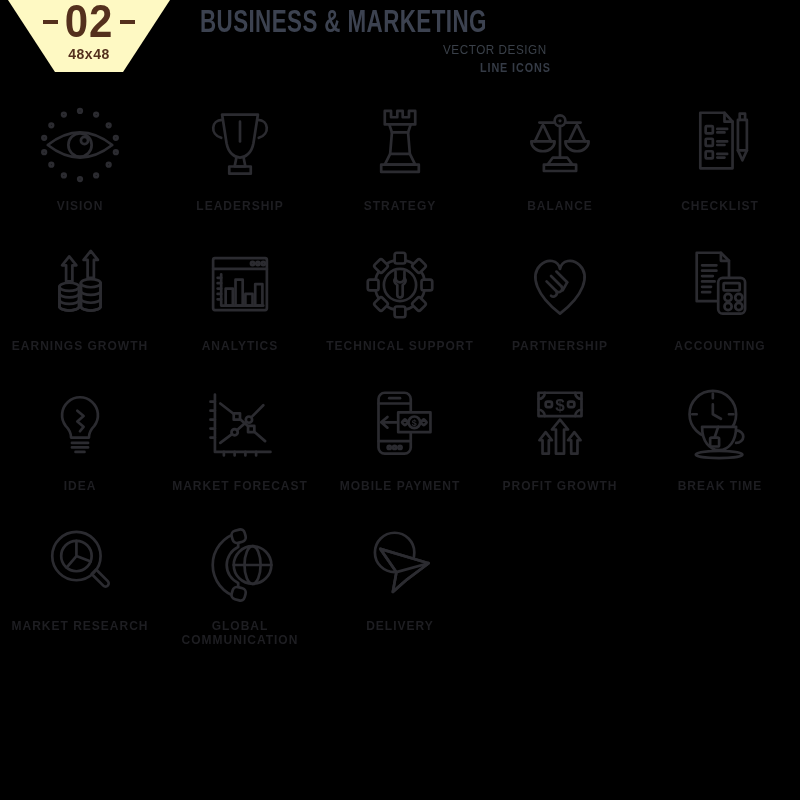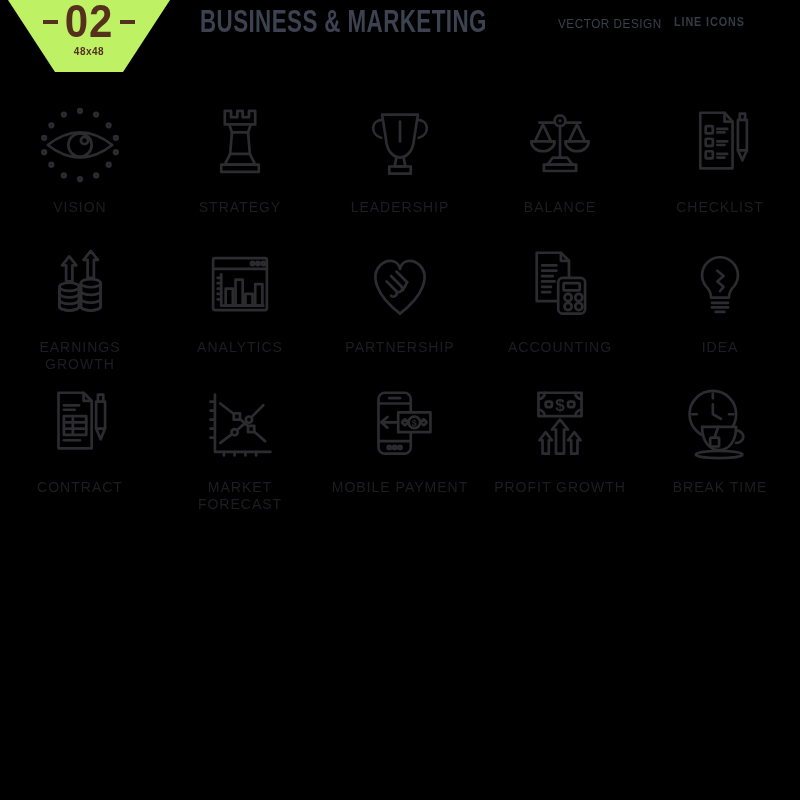--- a/index.html
+++ b/index.html
@@ -5,60 +5,60 @@
   html,body{margin:0;padding:0;}
   body{
     width:800px;height:800px;background:#000;overflow:hidden;
     font-family:"Liberation Sans", sans-serif;
     position:relative;
   }
   
   .header{position:absolute;left:0;top:0;width:800px;height:100px;}
   .badge{
     position:absolute;left:8px;top:0;width:162px;height:72px;
-    background:#bef264;
+    background:#fef9c3;
     clip-path:polygon(0 0,100% 0,71% 100%,29% 100%);
     display:flex;flex-direction:column;align-items:center;justify-content:flex-start;
   }
   .badge-number-row{display:flex;align-items:center;gap:7px;margin-top:-2px;}
   .badge-dash{width:15px;height:4px;background:#54301D;}
   .badge-number{
     font-size:42px;font-weight:900;color:#54301D;letter-spacing:1px;
     line-height:48px;transform:scaleY(1.08);
   }
-  .badge-size{font-size:10px;font-weight:700;color:#54301D;margin-top:0px;letter-spacing:.5px;}
+  .badge-size{font-size:14px;font-weight:700;color:#54301D;margin-top:0px;letter-spacing:.5px;}
   .title-block{position:absolute;left:200px;top:4px;}
   .page-title{
     display:inline-block;font-size:28px;font-weight:700;color:#3C4250;
     letter-spacing:.5px;transform:scaleX(.8) scaleY(1.1);transform-origin:left top;
     white-space:nowrap;
   }
   .subtitle{
     display:inline-block;font-size:13px;color:#3A4049;letter-spacing:.6px;
     transform:scaleX(.9);transform-origin:left top;margin-top:6px;
   }
   .subtitle2{
     display:inline-block;font-size:12px;font-weight:700;color:#353B46;
     letter-spacing:1px;transform:scaleX(.9);transform-origin:left top;margin-top:4px;
   }
-  .tcol{display:flex;flex-direction:row;align-items:center;}
+  .tcol{display:flex;flex-direction:column;align-items:flex-end;}
   
   .grid{
     position:absolute;left:0;top:100px;width:800px;
     display:grid;grid-template-columns:repeat(5,160px);grid-auto-rows:140px;
   }
   .cell{display:flex;flex-direction:column;align-items:center;padding-top:2px;}
   .icon{width:86px;height:86px;color:#2B2B30;}
   .icon svg{width:100%;height:100%;display:block;}
   .icon svg *{stroke:#2B2B30;fill:none;stroke-width:3;stroke-linecap:round;stroke-linejoin:round;}
   .icon svg .f{fill:#2B2B30;stroke:none;}
   .icon svg .m{fill:#000000;}
   .icon svg .tf{fill:#2B2B30;stroke:none;font-family:"Liberation Sans",sans-serif;font-weight:700;}
   .label{
-    margin-top:11px;font-size:14px;font-weight:400;letter-spacing:1px;color:#1E1E22;
+    margin-top:11px;font-size:12px;font-weight:700;letter-spacing:1px;color:#1E1E22;
     text-align:center;max-width:152px;line-height:1.2;text-transform:uppercase;
   }
 </style>
 </head>
 <body>
 
 <div class="header">
   <div class="badge">
     <div class="badge-number-row">
       <span class="badge-dash"></span>
@@ -99,42 +99,42 @@
             <circle cx="30" cy="14" r="2"></circle>
           </g>
       </svg>
     </span>
     <span class="label">VISION</span>
   </div>
 
   <div class="cell">
     <span class="icon">
       <svg viewBox="0 0 96 96">
-        <path d="M31 10 h7 v7 h7 v-7 h6 v7 h7 v-7 h7 v15 h-34 z"></path>
-        <path d="M36 25 l3 9 M60 25 l-3 9 M39 34 h18"></path>
-        <path d="M39 34 l-2 24 M57 34 l2 24"></path>
-        <path d="M37 58 L31 70 H65 L59 58 Z"></path>
-        <rect x="27" y="70" width="42" height="8"></rect>
-      </svg>
-    </span>
-    <span class="label">STRATEGY</span>
-  </div>
-
-  <div class="cell">
-    <span class="icon">
-      <svg viewBox="0 0 96 96">
         <path d="M28 14 H68 L63 46 C61 57 54 62 48 62 C42 62 35 57 33 46 Z"></path>
         <path d="M48 22 L48 44"></path>
         <path d="M28 20 C16 20 14 36 27 40"></path>
           <path d="M68 20 C80 20 82 36 69 40"></path>
         <path d="M44 62 L42 72 H54 L52 62"></path>
         <rect x="36" y="72" width="24" height="8"></rect>
       </svg>
     </span>
     <span class="label">LEADERSHIP</span>
+  </div>
+
+  <div class="cell">
+    <span class="icon">
+      <svg viewBox="0 0 96 96">
+        <path d="M31 10 h7 v7 h7 v-7 h6 v7 h7 v-7 h7 v15 h-34 z"></path>
+        <path d="M36 25 l3 9 M60 25 l-3 9 M39 34 h18"></path>
+        <path d="M39 34 l-2 24 M57 34 l2 24"></path>
+        <path d="M37 58 L31 70 H65 L59 58 Z"></path>
+        <rect x="27" y="70" width="42" height="8"></rect>
+      </svg>
+    </span>
+    <span class="label">STRATEGY</span>
   </div>
 
 
 
   <div class="cell">
     <span class="icon">
       <svg viewBox="0 0 96 96">
         <path d="M25 23 H71"></path>
         <circle class="m" cx="48" cy="21" r="6"></circle>
           <circle class="f" cx="48" cy="21" r="1.8"></circle>
@@ -199,20 +199,41 @@
         <path d="M23 40 h4 M23 46 h4 M23 52 h4 M23 58 h4 M23 64 h4"></path>
         <rect x="32" y="52" width="8" height="19"></rect>
           <rect x="43" y="42" width="8" height="29"></rect>
           <rect x="54" y="58" width="8" height="13"></rect>
           <rect x="65" y="47" width="8" height="24"></rect>
       </svg>
     </span>
     <span class="label">ANALYTICS</span>
   </div>
 
+  <div class="cell">
+    <span class="icon">
+      <svg viewBox="0 0 96 96">
+        <circle cx="48" cy="48" r="28"></circle>
+        <g>
+          <rect class="m" x="42" y="12" width="12" height="12" rx="2.5"></rect>
+          <rect class="m" x="42" y="12" width="12" height="12" rx="2.5" transform="rotate(45 48 48)"></rect>
+          <rect class="m" x="42" y="12" width="12" height="12" rx="2.5" transform="rotate(90 48 48)"></rect>
+          <rect class="m" x="42" y="12" width="12" height="12" rx="2.5" transform="rotate(135 48 48)"></rect>
+          <rect class="m" x="42" y="12" width="12" height="12" rx="2.5" transform="rotate(180 48 48)"></rect>
+          <rect class="m" x="42" y="12" width="12" height="12" rx="2.5" transform="rotate(225 48 48)"></rect>
+          <rect class="m" x="42" y="12" width="12" height="12" rx="2.5" transform="rotate(270 48 48)"></rect>
+          <rect class="m" x="42" y="12" width="12" height="12" rx="2.5" transform="rotate(315 48 48)"></rect>
+        </g>
+        <circle cx="48" cy="48" r="18"></circle>
+        <path d="M43 33 v7 a5 5 0 0 0 10 0 v-7"></path>
+        <path d="M43 40 c-2 3 -1 6 2 8 v11 a3 3 0 0 0 6 0 V48 c3 -2 4 -5 2 -8"></path>
+      </svg>
+    </span>
+    <span class="label">TECHNICAL SUPPORT</span>
+  </div>
 
   <div class="cell">
     <span class="icon">
       <svg viewBox="0 0 96 96">
         <path d="M48 80 C22 60 14 38 26 26 C34 18 46 20 48 30 C50 20 62 18 70 26 C82 38 74 60 48 80 Z"></path>
         <path d="M44 33 L56 45 M38 38 L50 50 M33 44 L44 55"></path>
         <path d="M56 45 l-5 9 M50 50 a4 4 0 0 1 -6 5 M44 55 a4 4 0 0 1 -6 5"></path>
       </svg>
     </span>
     <span class="label">PARTNERSHIP</span>
@@ -240,36 +261,20 @@
     <span class="icon">
       <svg viewBox="0 0 96 96">
         <path d="M38 62 c0 -6 -2 -9 -6 -13 a20 20 0 1 1 32 0 c-4 4 -6 7 -6 13 z"></path>
         <path d="M45 32 l7 6 -7 6 7 6 -4 5"></path>
         <path d="M39 68 h18 M39 73 h18 M43 78 h10"></path>
       </svg>
     </span>
     <span class="label">IDEA</span>
   </div>
 
-  <div class="cell">
-    <span class="icon">
-      <svg viewBox="0 0 96 96">
-        <path d="M24 12 H52 L61 21 V74 H24 Z"></path>
-          <path d="M52 12 V21 H61"></path>
-        <path d="M30 26 h17 M30 31 h12"></path>
-        <rect x="30" y="38" width="25" height="21"></rect>
-        <path d="M30 45 h25 M30 52 h25 M40 38 v21"></path>
-        <path d="M30 65 h18"></path>
-        <path d="M66 22 H76 V52 L71 64 L66 52 Z"></path>
-          <path d="M66 52 h10"></path>
-          <path d="M68 22 v-8 h6 v8"></path>
-      </svg>
-    </span>
-    <span class="label">CONTRACT</span>
-  </div>
 
 
 
   <div class="cell">
     <span class="icon">
       <svg viewBox="0 0 96 96">
         <path d="M20 14 V78 H82"></path>
         <path d="M15 22 h5 M15 32 h5 M15 42 h5 M15 52 h5 M15 62 h5"></path>
         <path d="M30 78 v4 M42 78 v4 M54 78 v4 M66 78 v4"></path>
         <path d="M26 24 L44 38 L60 52 L76 66"></path>
@@ -330,17 +335,51 @@
         <path class="m" d="M28 50 H66 C66 66 58 76 47 76 C36 76 28 66 28 50 Z"></path>
         <path d="M66 54 a8 7 0 0 1 0 14"></path>
         <path d="M46 50 L42 62"></path>
         <rect class="m" x="37" y="62" width="10" height="10" rx="1.5"></rect>
         <ellipse class="m" cx="47" cy="81" rx="26" ry="4"></ellipse>
       </svg>
     </span>
     <span class="label">BREAK TIME</span>
   </div>
 
-
-
+  <div class="cell">
+    <span class="icon">
+      <svg viewBox="0 0 96 96">
+        <circle cx="44" cy="38" r="27"></circle>
+        <circle cx="44" cy="38" r="17"></circle>
+        <path d="M44 38 V21 M44 38 L60 44 M44 38 L33 51"></path>
+        <path d="M61 58 l5 -5 13 13 a3.5 3.5 0 0 1 -5 5 z"></path>
+      </svg>
+    </span>
+    <span class="label">MARKET RESEARCH</span>
+  </div>
+
+  <div class="cell">
+    <span class="icon">
+      <svg viewBox="0 0 96 96">
+        <circle cx="62" cy="48" r="21"></circle>
+        <ellipse cx="62" cy="48" rx="9" ry="21"></ellipse>
+        <path d="M41 48 H83"></path>
+        <path class="m" d="M46 12 A37 37 0 0 0 46 84 L46 68 A22 22 0 0 1 46 28 Z"></path>
+        <rect class="m" x="39" y="9" width="15" height="14" rx="5" transform="rotate(-15 46 16)"></rect>
+        <rect class="m" x="39" y="73" width="15" height="14" rx="5" transform="rotate(15 46 80)"></rect>
+      </svg>
+    </span>
+    <span class="label">GLOBAL COMMUNICATION</span>
+  </div>
+
+  <div class="cell">
+    <span class="icon">
+      <svg viewBox="0 0 96 96">
+        <circle cx="42" cy="34" r="22"></circle>
+        <path class="m" d="M80 46 L26 30 L44 56 L40 78 L56 64 Z"></path>
+        <path d="M80 46 L44 56 M80 46 L56 64 M80 46 L26 30 M26 30 L44 56 L40 78 L56 64"></path>
+      </svg>
+    </span>
+    <span class="label">DELIVERY</span>
+  </div>
 
 
 </div>
 
 </body></html>

